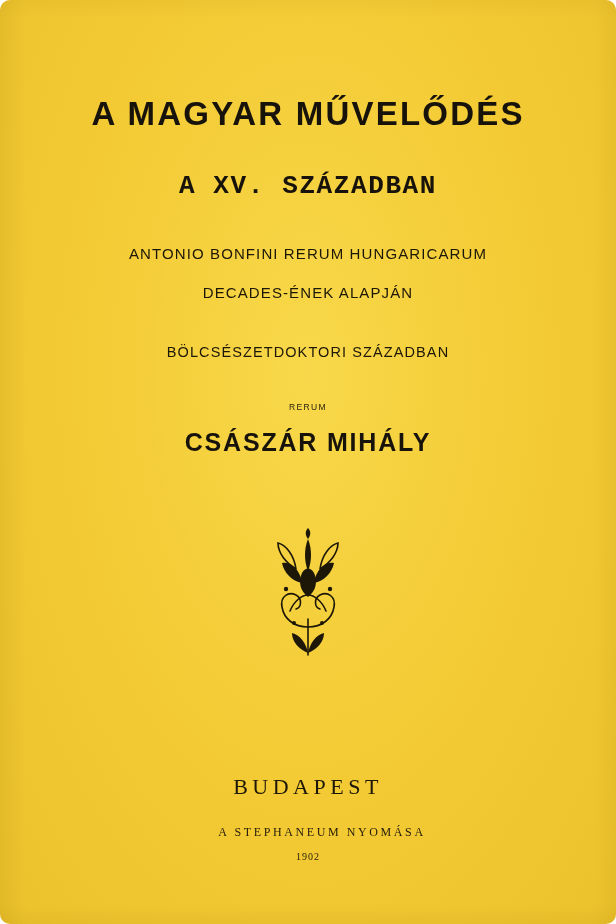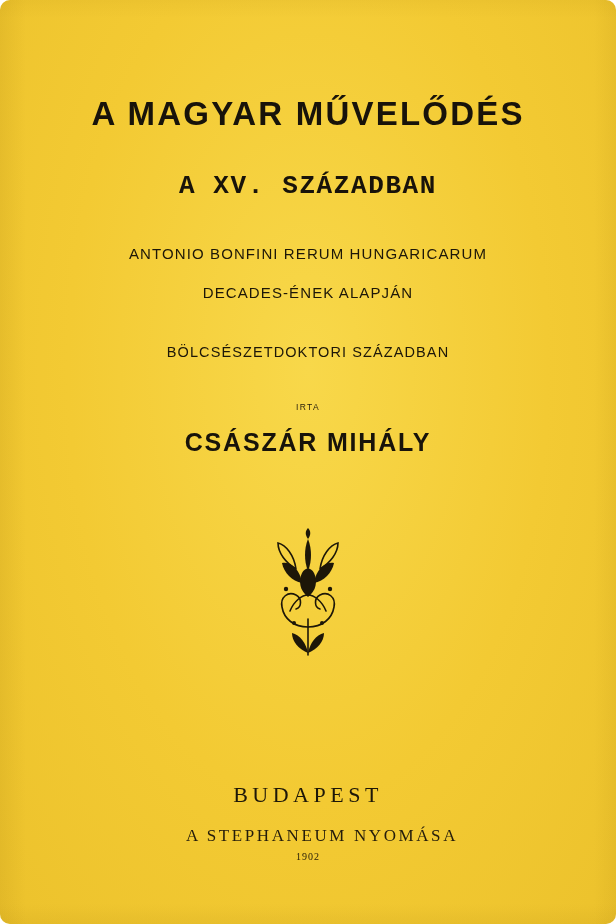--- a/index.html
+++ b/index.html
@@ -139,51 +139,51 @@
 
   .imprint-city {
     font-family: "Liberation Serif", serif;
     font-size: 22px;
     font-weight: 400;
     letter-spacing: 4.5px;
     color: #1d1708;
   }
 
   .imprint-press {
-    margin-top: 18px;
+    margin-top: 25px;
     font-family: "Liberation Serif", serif;
-    font-size: 17px;
+    font-size: 12px;
     font-weight: 400;
     letter-spacing: 2.6px;
     color: #241c0b;
     padding-left: 28px;
   }
 
   .imprint-year {
-    margin-top: 5px;
+    margin-top: 11px;
     font-family: "Liberation Serif", serif;
     font-size: 10px;
     font-weight: 400;
     letter-spacing: 1px;
     color: #2b2109;
   }
 </style>
 </head>
 <body>
 
 <div id="book-cover">
   <div class="cover-inner">
 
     <div class="title-block">
       <div class="main-title">A MAGYAR MŰVELŐDÉS</div>
       <div class="sub-title">A XV. SZÁZADBAN</div>
       <div class="source-line">ANTONIO BONFINI RERUM HUNGARICARUM</div>
       <div class="source-line second">DECADES-ÉNEK ALAPJÁN</div>
       <div class="thesis-line">BÖLCSÉSZETDOKTORI SZÁZADBAN</div>
-      <div class="byline-label">IRTA</div>
+      <div class="byline-label">RERUM</div>
       <div class="author-name">CSÁSZÁR MIHÁLY</div>
     </div>
 
     <div class="ornament">
       <svg width="116" height="140" viewBox="0 0 116 140" aria-hidden="true">
         <g fill="none" stroke="#1d1708" stroke-width="1.6" stroke-linecap="round">
 
           <path d="M58 132 L58 96"></path>
 
           <path d="M58 130 C48 126 42 118 42 110 C50 112 56 120 58 130 Z" fill="#1d1708" stroke="none"></path>

